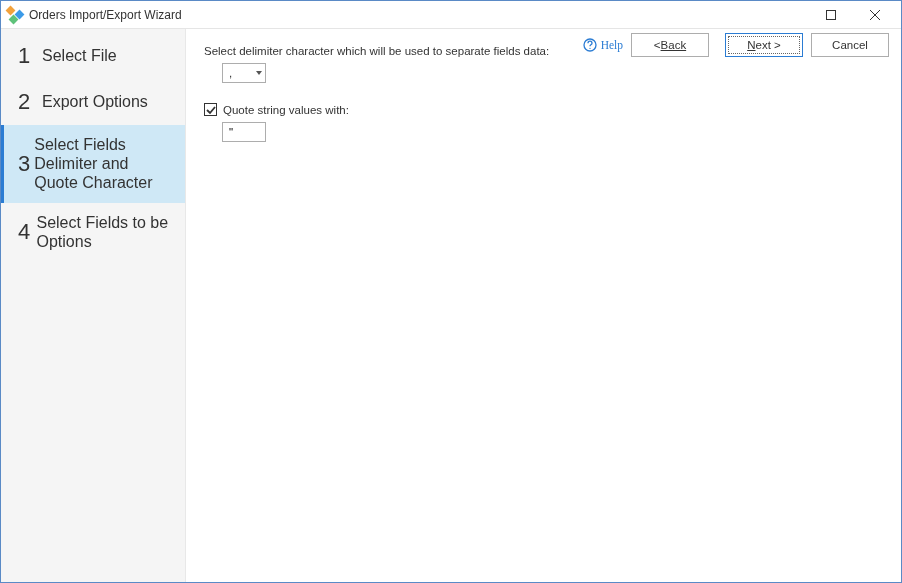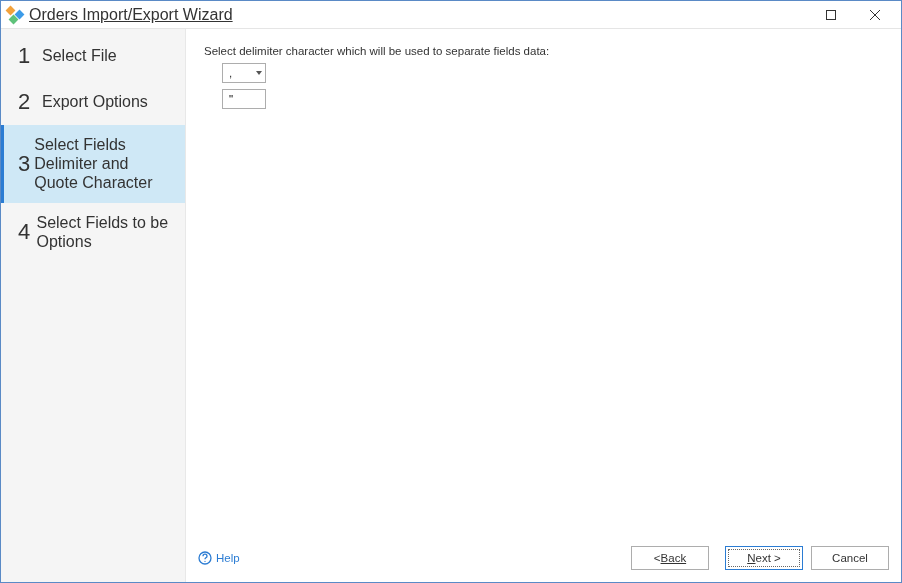--- a/index.html
+++ b/index.html
@@ -31,21 +31,21 @@
     margin-right: 6px;
     position: relative;
   }
   .titlebar .app-icon span {
     position: absolute;
     width: 7px; height: 7px;
   }
   .titlebar .app-icon .p1 { background:#f2a23c; left:0; top:0; transform:rotate(45deg); }
   .titlebar .app-icon .p2 { background:#3c9be8; right:0; top:4px; transform:rotate(45deg); }
   .titlebar .app-icon .p3 { background:#5ec27a; left:3px; bottom:0; transform:rotate(45deg); }
-  .titlebar .title { flex:1; font-size:16px; color:#333;text-decoration:underline; }
+  .titlebar .title { flex:1; font-size:12px; color:#333; }
   .win-controls { display:flex; }
   .win-btn {
     width: 44px; height: 26px;
     display:flex; align-items:center; justify-content:center;
     color:#333;
   }
   .win-btn svg { width:10px; height:10px; stroke:#333; stroke-width:1; fill:none; }
   .body {
     flex:1;
     display:flex;
@@ -78,21 +78,20 @@
     line-height: 1.2;
     padding-left:4px;
   }
   .step.active {
     background: #cfe8f6;
     border-left-color: #2b7cd3;
   }
   .main {
     flex:1;
     display:flex;
-    flex-direction:column;
   }
   .content {
     flex:1;
     padding: 16px 18px;
     font-size: 11.5px;
     color:#333;
   }
   .content .label-line { margin-bottom: 6px; }
   .delim-select {
     width: 44px;
@@ -143,20 +142,21 @@
     display:flex;
     align-items:center;
     padding: 0 12px 8px 12px;
   }
   .help {
     display:flex;
     align-items:center;
     color:#2b7cd3;
     font-size:11.5px;
     cursor:pointer;
+    font-family:Liberation Serif, serif;
   }
   .help svg { width:14px;height:14px;margin-right:4px; stroke:#2b7cd3; fill:none; stroke-width:1.3;}
   .footer-spacer { flex:1; }
   .btn {
     min-width: 78px;
     height: 24px;
     border:1px solid #adadad;
     background:#fff;
     margin-left: 8px;
     font-size:11.5px;
@@ -224,20 +224,28 @@
 
     <div class="main">
       <div class="content">
 
         <div class="label-line">Select delimiter character which will be used to separate fields data:</div>
         <div class="delim-select">
           <span>,</span>
           <span class="arrow"></span>
         </div>
 
+        <div class="quote-row">
+          <div class="quote-check">
+            <svg viewBox="0 0 10 10">
+                <polyline points="1,5 4,8 9,2"></polyline>
+              </svg>
+          </div>
+          <span>Quote string values with:</span>
+        </div>
         <input class="quote-input" value="&quot;" style="">
 
       </div>
 
       <div class="footer">
         <div class="help">
           <svg viewBox="0 0 14 14">
             <circle cx="7" cy="7" r="6"></circle>
             <path d="M5,5.2c0-1.1,0.9-2,2-2s2,0.9,2,2c0,1-0.7,1.3-1.4,1.8C7.1,7.4,7,7.8,7,8.3"></path>
             <circle cx="7" cy="10.4" r="0.6" fill="#2b7cd3" stroke="none"></circle>

